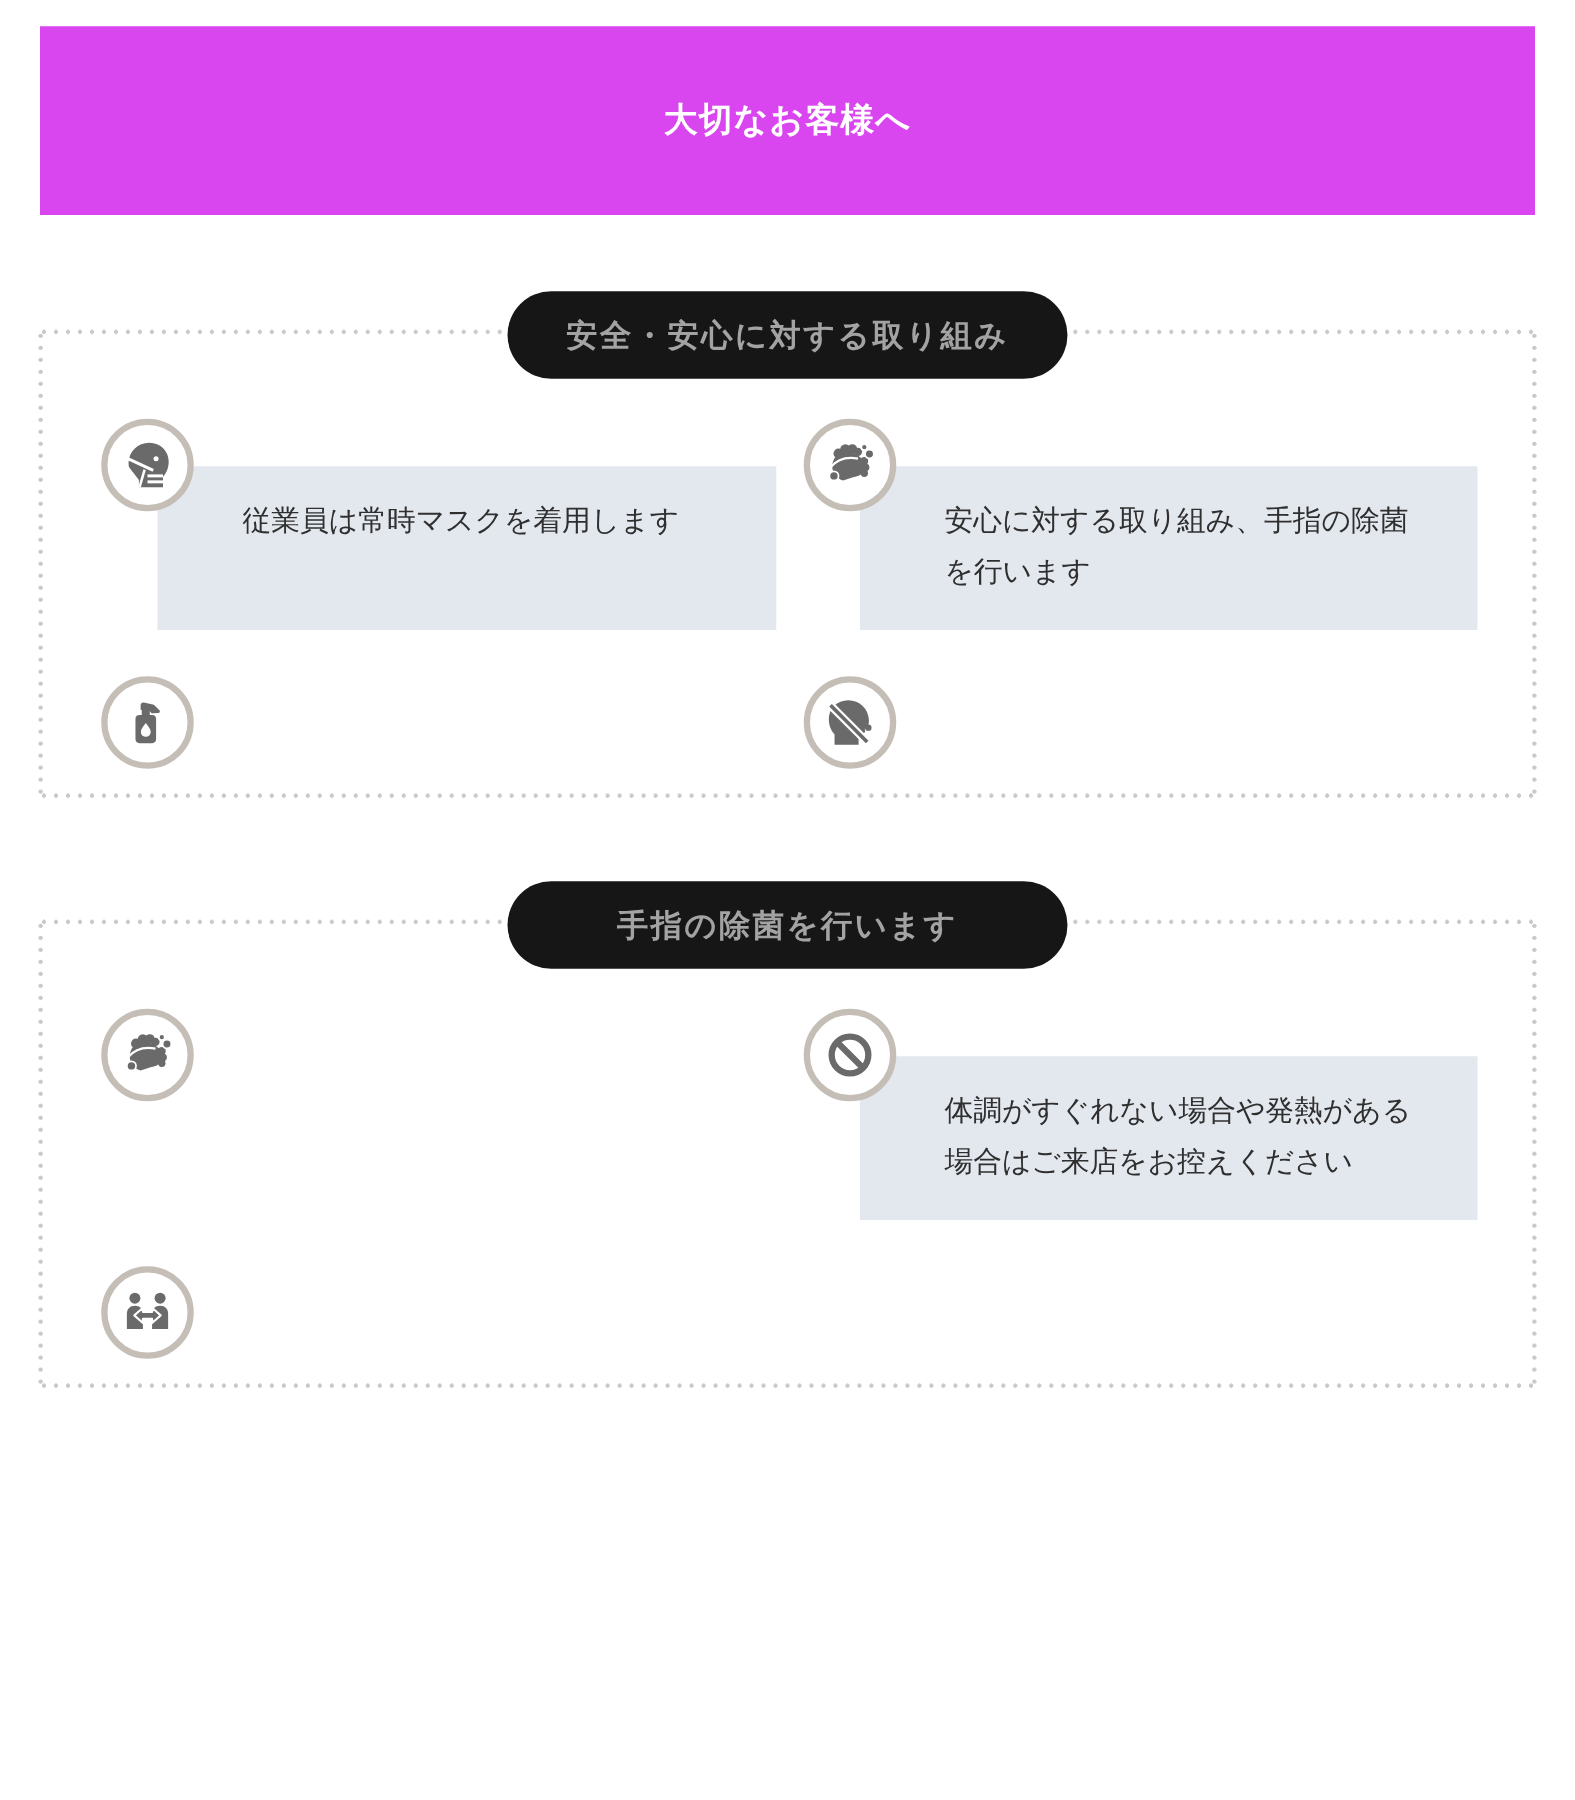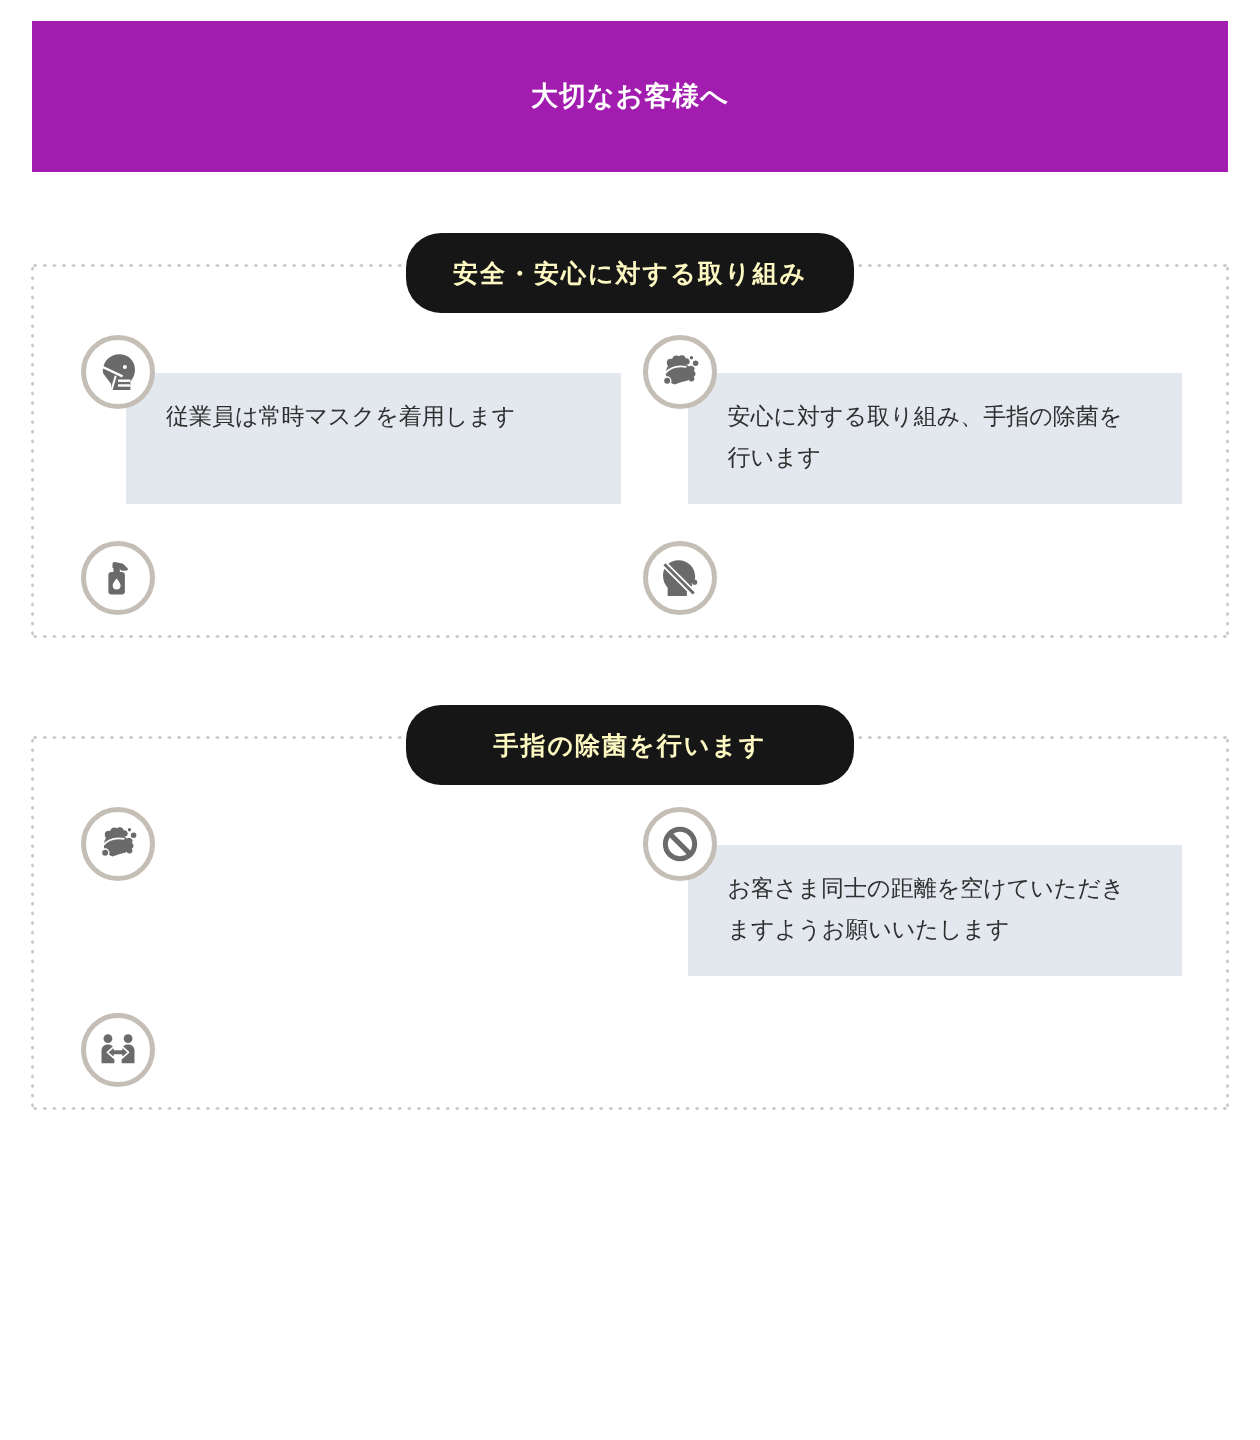--- a/index.html
+++ b/index.html
@@ -8,21 +8,21 @@
     min-height: 1440px;
     font-family: "Liberation Sans", "DejaVu Sans", sans-serif;
     color: #2f2f2f;
     overflow-x: hidden;
   }
 
   
   .banner {
     margin: 21px 32px 0 32px;
     height: 151px;
-    background: #a21caf;
+    background: #d946ef;
     color: #ffffff;
     display: flex;
     flex-direction: column;
     align-items: center;
     justify-content: center;
     text-align: center;
   }
   .banner .line {
     font-size: 27px;
     font-weight: 800;
@@ -57,24 +57,24 @@
   .dot-left { left: -2px; }
   .dot-right { right: -2px; }
 
   
   .pill {
     position: absolute;
     top: -32px;
     left: 50%;
     transform: translateX(-50%);
     width: 448px;
-    height: 80px;
+    height: 70px;
     border-radius: 35px;
     background: #161616;
-    color: #fef9c3;
+    color: #a3a3a3;
     display: flex;
     align-items: center;
     justify-content: center;
     font-size: 25px;
     font-weight: 600;
     letter-spacing: 2px;
     z-index: 2;
     white-space: nowrap;
     font-family: Liberation Serif, serif;
   }
@@ -109,21 +109,21 @@
     align-items: center;
     justify-content: center;
     z-index: 1;
   }
   .icon-badge svg { display: block; }
   .card {
     flex: 1;
     box-sizing: border-box;
     min-height: 131px;
     background: #e3e7ee;
-    padding: 23px 50px 23px 40px;
+    padding: 23px 50px 23px 68px;
   }
   .card p {
     margin: 0;
     font-size: 23px;
     line-height: 41px;
     color: #2f2f2f;
     word-break: break-all;
     overflow-wrap: anywhere;
   }
 </style>
@@ -248,21 +248,21 @@
     </div>
 
     <div class="measure">
       <span class="icon-badge">
         <svg width="44" height="44" viewBox="0 0 48 48" aria-hidden="true">
           <circle cx="24" cy="24" r="16" fill="none" stroke="#6a6a6a" stroke-width="5.5"></circle>
           <path d="M13.5 13.5 34.5 34.5" stroke="#6a6a6a" stroke-width="5.5" fill="none"></path>
         </svg>
       </span>
       <div class="card">
-        <p>お客さま同士の距離を空けていただきますようお願いいたします</p>
+        <p>体調がすぐれない場合や発熱がある場合はご来店をお控えください</p>
       </div>
     </div>
 
     <div class="measure">
       <span class="icon-badge">
         <svg width="44" height="44" viewBox="0 0 48 48" aria-hidden="true">
           <g fill="#6a6a6a">
             <circle cx="13" cy="11.5" r="4.8"></circle>
             <path d="M13 18c-4.4 0-7 2.9-7 7v13.5h14V25c0-4.1-2.6-7-7-7z"></path>
             <circle cx="35" cy="11.5" r="4.8"></circle>

